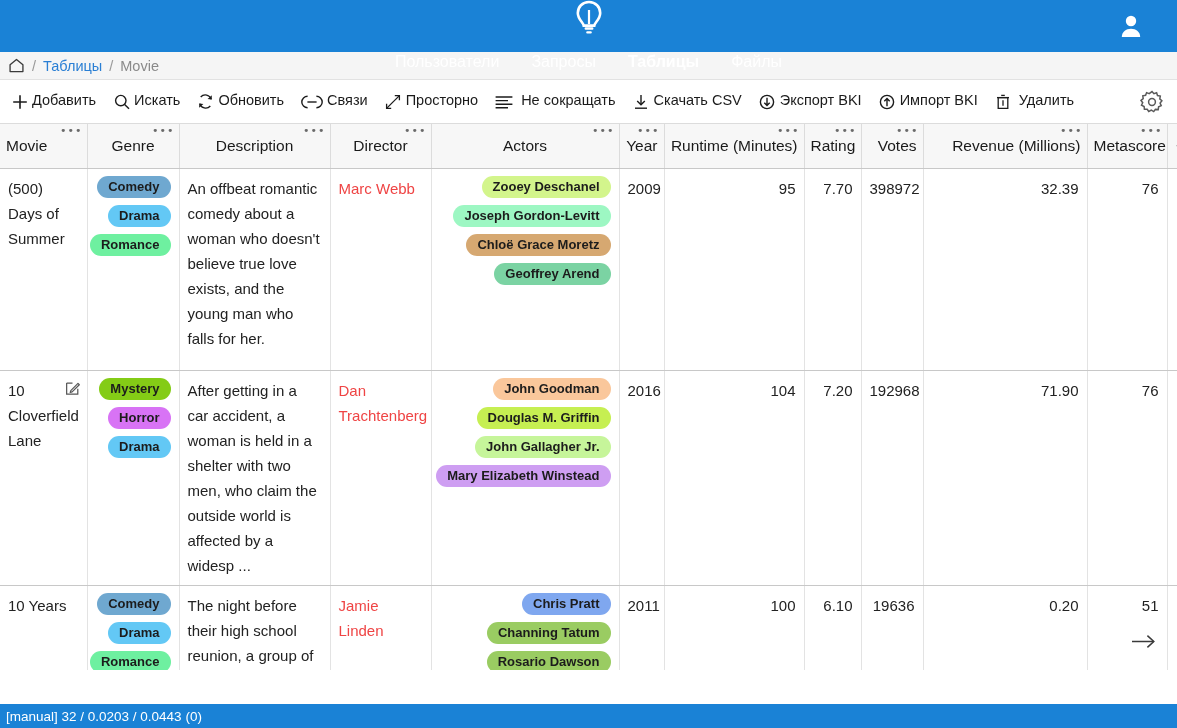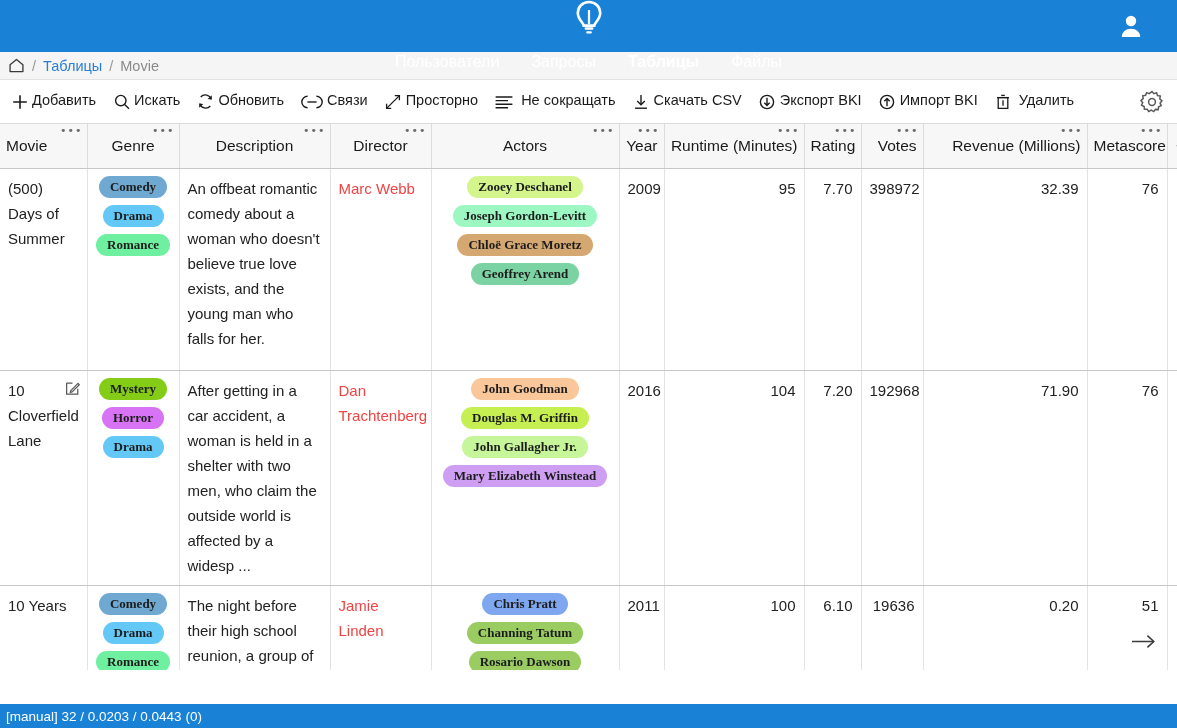--- a/index.html
+++ b/index.html
@@ -142,21 +142,21 @@
     font-size: 15px;
     line-height: 25px;
     background: #fff;
     position: relative;
   }
   td.num { text-align: right; white-space: nowrap; }
   td.year { text-align: left; white-space: nowrap; }
   td.title { color: #1b1b1b; }
   .director-link { color: #ef4444; cursor: pointer; }
 
-  .chips { display: flex; flex-direction: column; align-items: center; gap: 7px; font-family: Liberation Serif, serif; }
+  .chips { display: flex; flex-direction: column; align-items: flex-end; gap: 7px; }
   .chip {
     border-radius: 11px;
     padding: 3px 11px;
     font-size: 13px;
     font-weight: bold;
     color: #1c1c1c;
     white-space: nowrap;
     line-height: 16px;
     cursor: pointer;
   }

